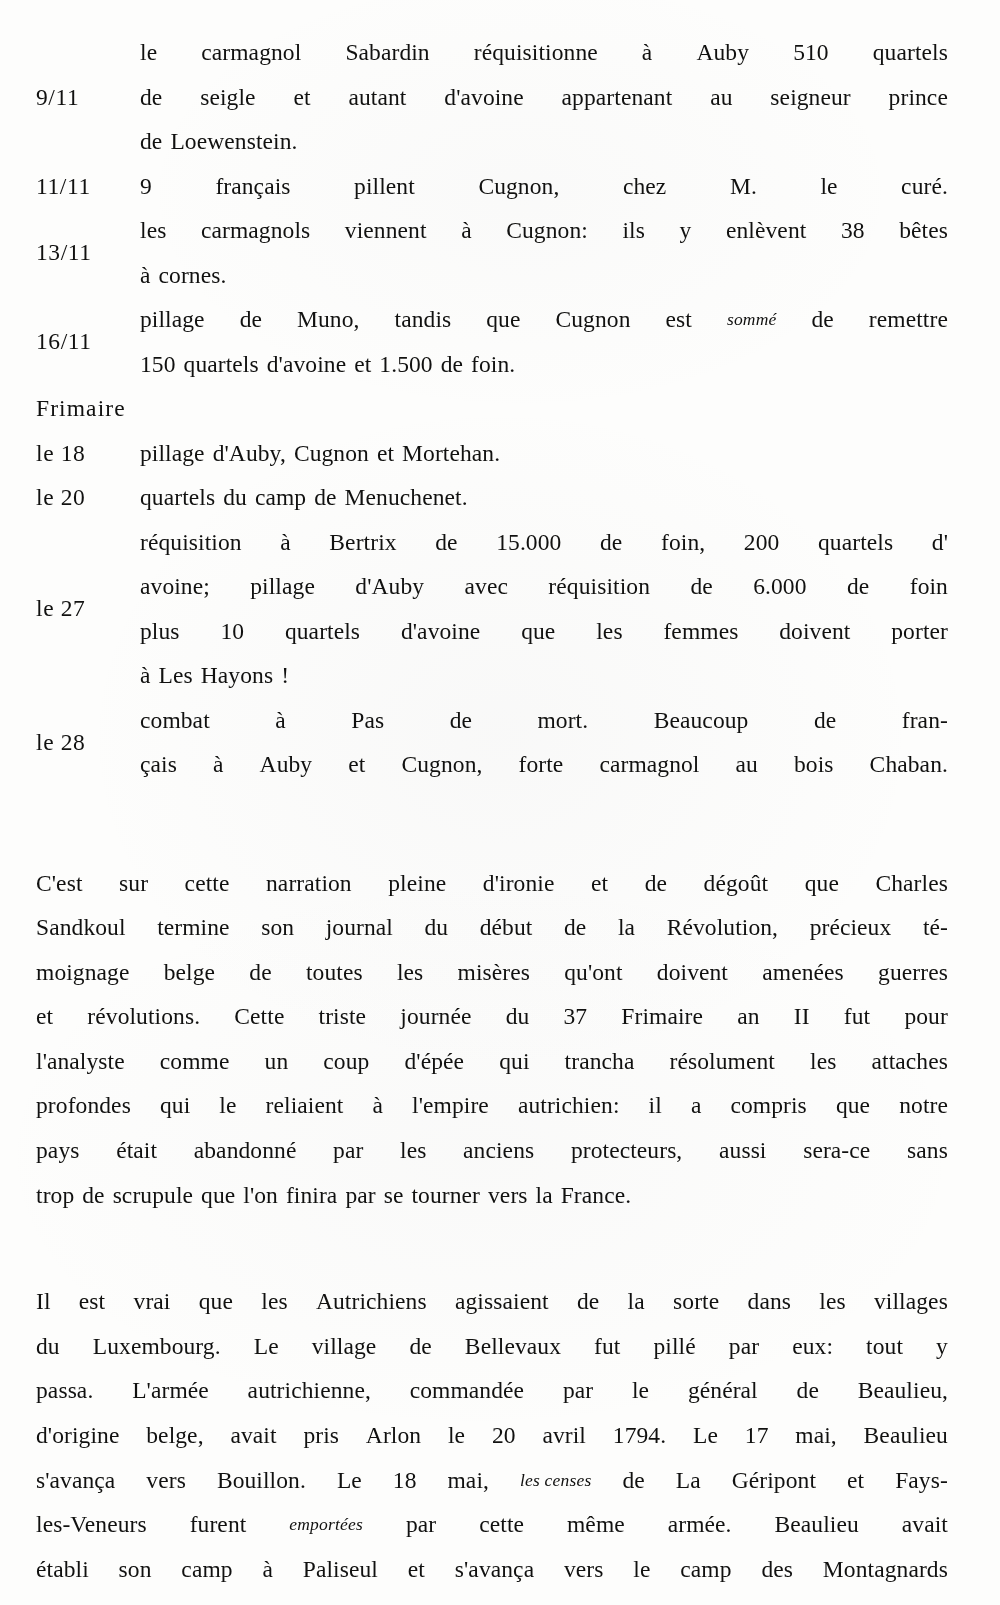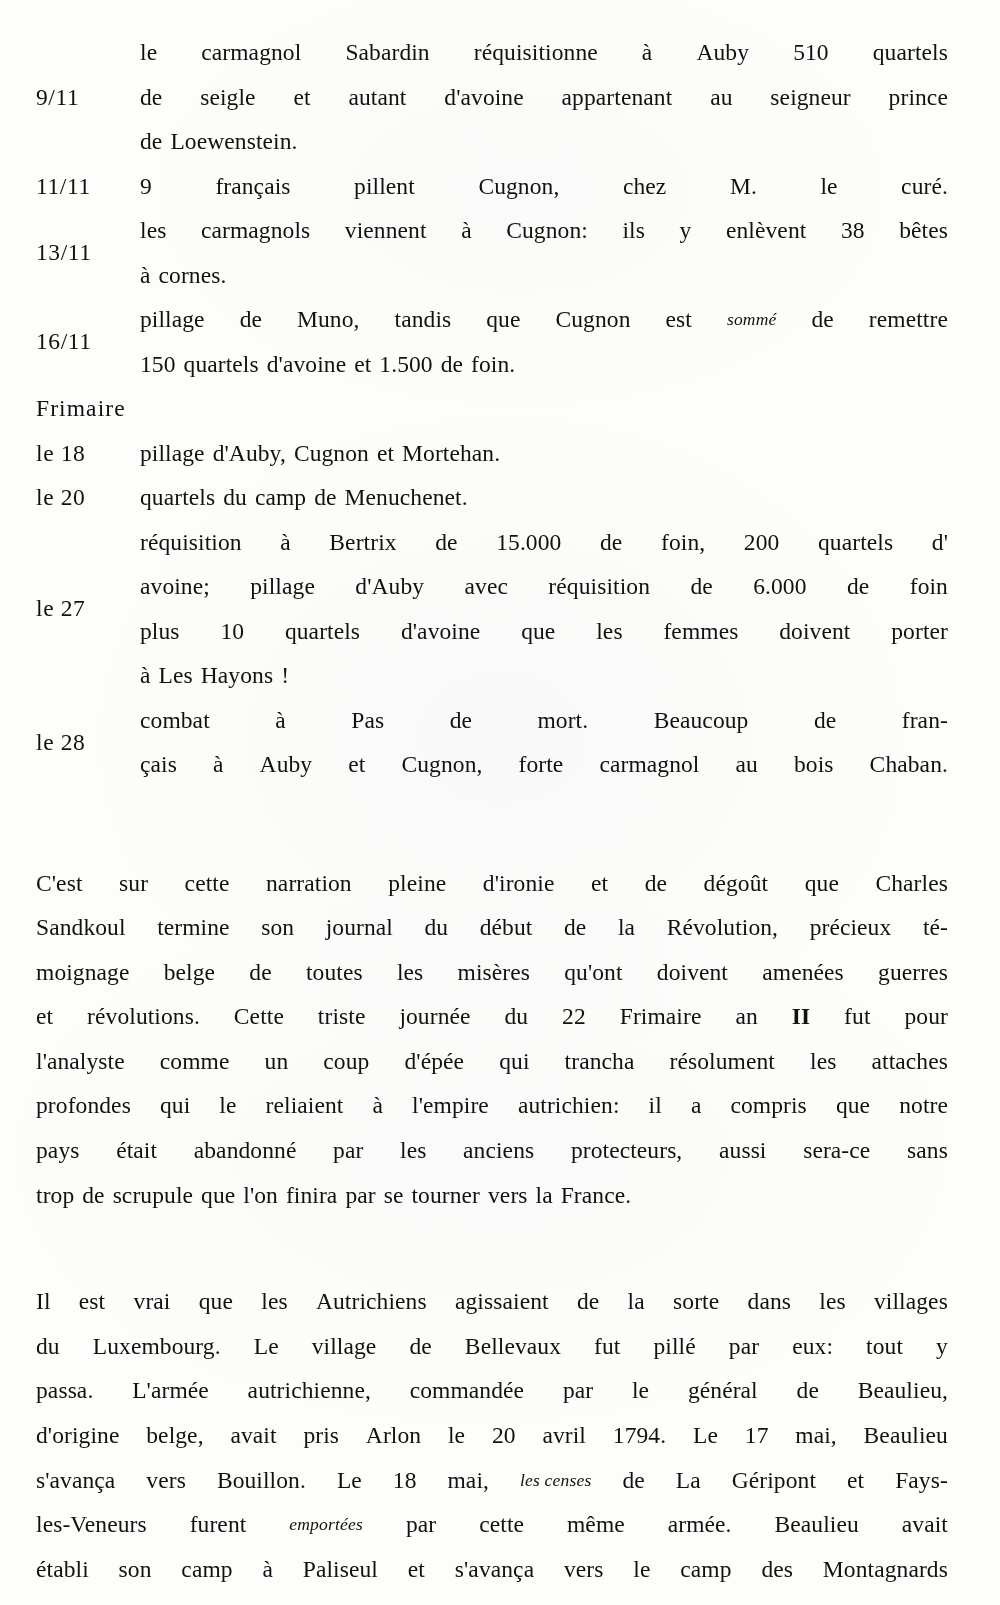--- a/index.html
+++ b/index.html
@@ -106,21 +106,20 @@
 
   
   .sm {
     font-size: 17.5px;
     letter-spacing: 0.2px;
     font-style: italic;
   }
 
   .roman {
     font-family: "Liberation Serif", "DejaVu Serif", serif;
-    font-weight: bold;
   }
 
   
   .w { white-space: pre; }
 </style>
 </head>
 <body>
 
 <div class="page">
   <div class="content">
@@ -370,21 +369,21 @@
         <span class="w">amenées</span>
         <span class="w">guerres</span>
       </div>
       <div class="tline-flex">
         <span class="w">et</span>
         <span class="w">révolutions.</span>
         <span class="w">Cette</span>
         <span class="w">triste</span>
         <span class="w">journée</span>
         <span class="w">du</span>
-        <span class="w">22</span>
+        <span class="w">37</span>
         <span class="w">Frimaire</span>
         <span class="w">an</span>
         <span class="w roman">II</span>
         <span class="w">fut</span>
         <span class="w">pour</span>
       </div>
       <div class="tline-flex">
         <span class="w">l'analyste</span>
         <span class="w">comme</span>
         <span class="w">un</span>

